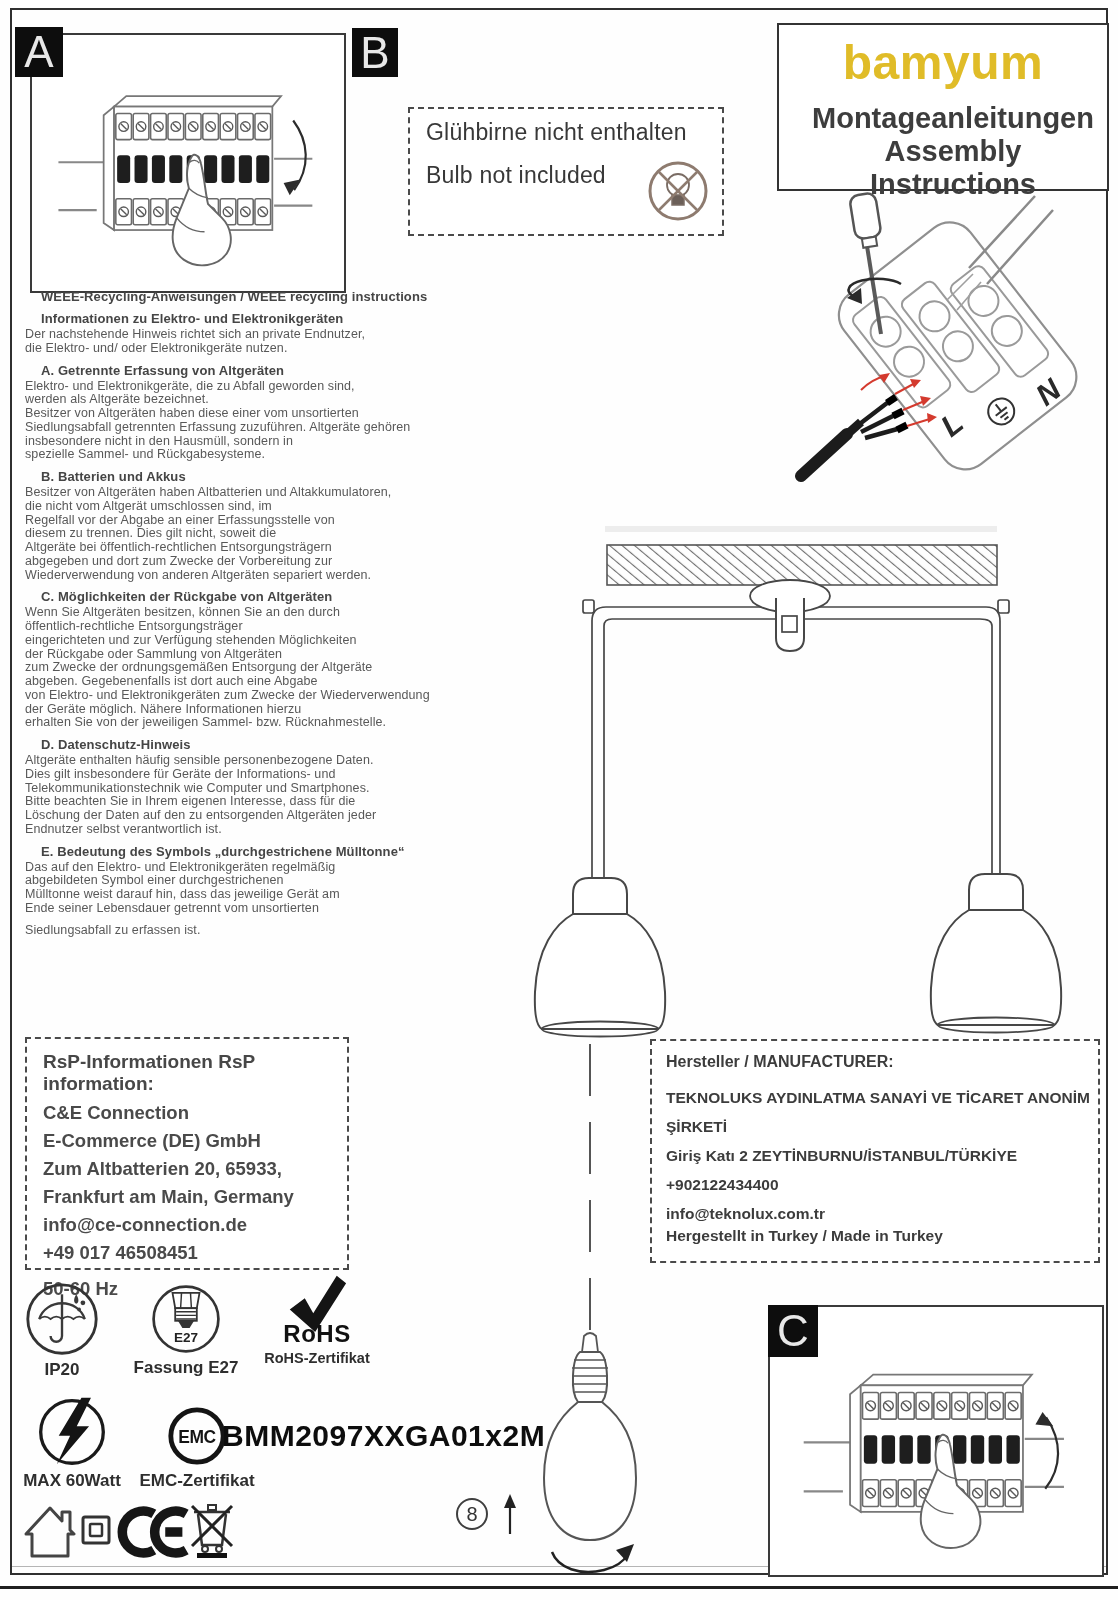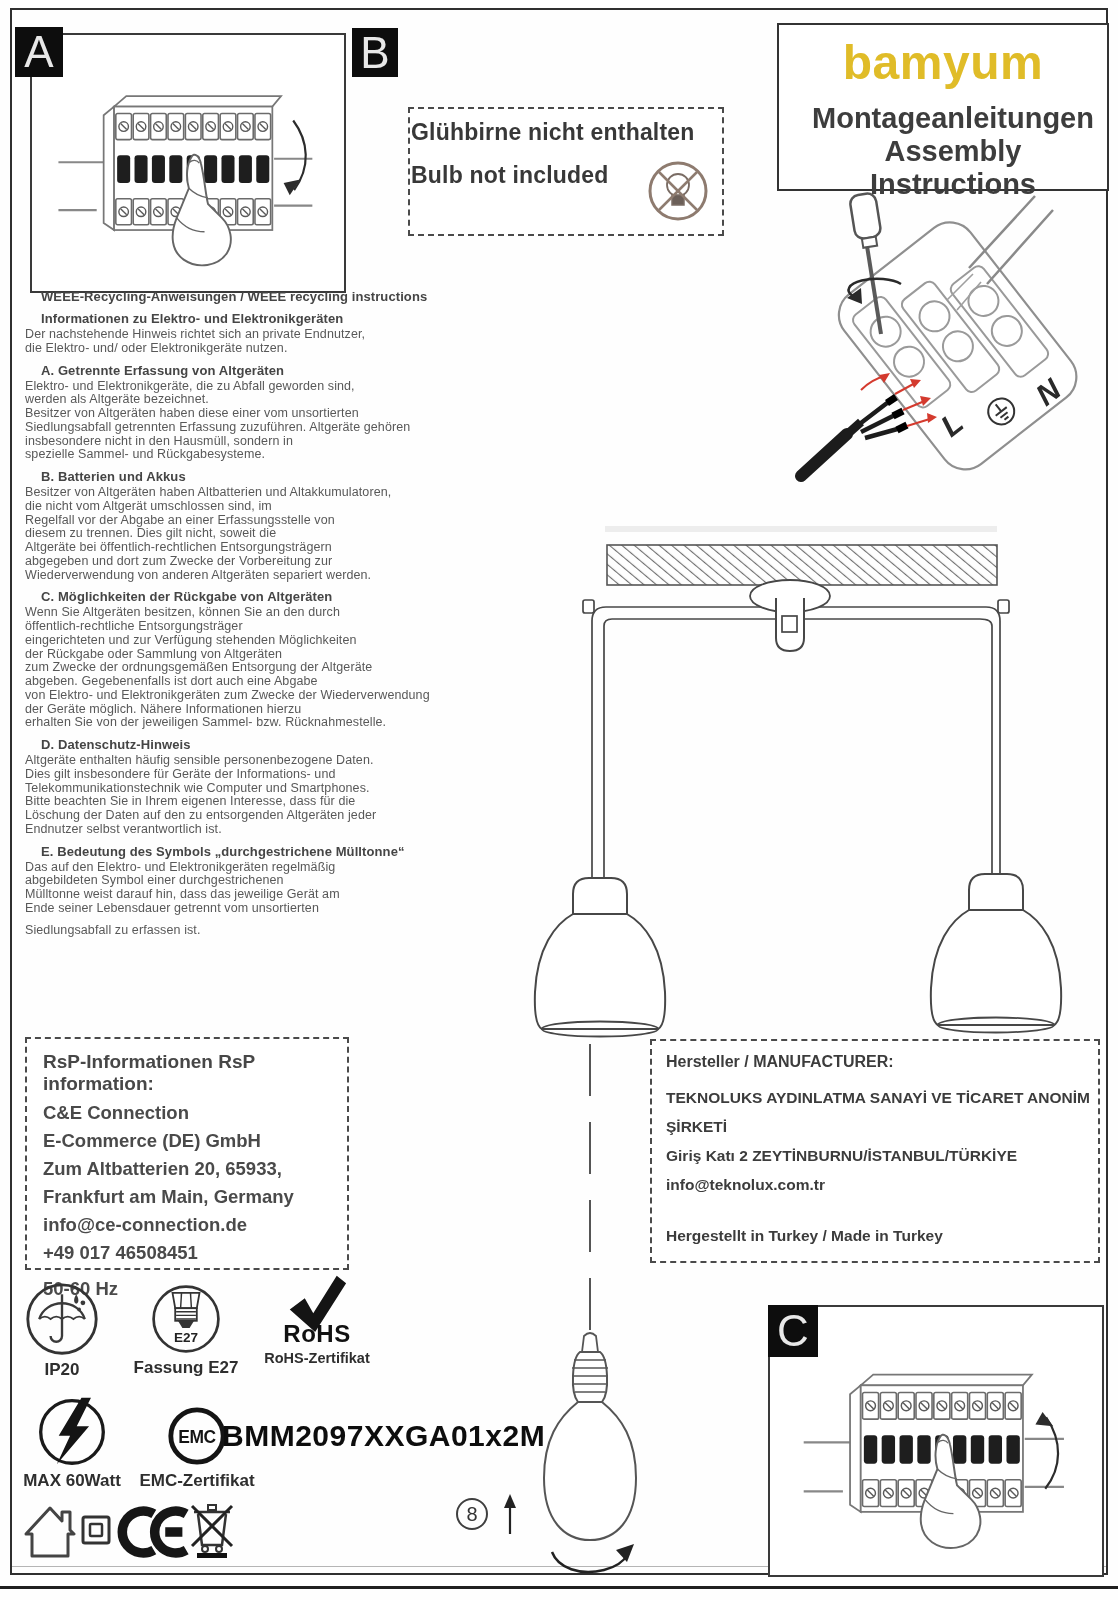--- a/index.html
+++ b/index.html
@@ -10,21 +10,21 @@
   .page-frame{left:10px;right:10px;top:8px;bottom:25px;border:2px solid #2f2f2f;}
   .frame-shadow{left:12px;right:12px;top:1566px;height:1px;background:#b5b5b5;}
   .bottom-rule{left:0;right:0;top:1586px;height:3px;background:#1f1f1f;}
   
   .step-tab{width:48px;height:50px;background:#0d0d0d;color:#e8e8e8;display:flex;
             align-items:center;justify-content:center;font-size:44px;font-weight:300;line-height:1;}
   
   .panel{border:2px solid #3a3a3a;background:#fff;}
   
   .notice-box{border:2px dashed #4a4a4a;background:#fff;}
-  .notice-line{font-size:23px;font-weight:bold;color:#383838;margin:10px 0 0 1px;letter-spacing:0.2px;}
+  .notice-line{font-size:23px;font-weight:normal;color:#383838;margin:10px 0 0 16px;letter-spacing:0.2px;}
   
   .brand-box{border:2px solid #333;background:#fff;text-align:center;}
   .brand-name{font-size:48px;font-weight:bold;letter-spacing:0.5px;margin-top:10px;}
   .brand-title{font-size:29px;font-weight:bold;color:#3d3d3d;line-height:33px;margin-top:12px;padding-left:20px;}
   
   .weee{width:442px;color:#585858;}
   .weee .h{font-size:13px;font-weight:bold;color:#454545;margin:7px 16px 2px;letter-spacing:0.1px;}
   .weee .h.first{margin-top:0;}
   .weee .p{font-size:12.5px;line-height:1.1;margin:2px 0;white-space:pre-line;letter-spacing:0.1px;}
   
@@ -256,20 +256,21 @@
     <div class="rsp-line">Frankfurt am Main, Germany</div>
     <div class="rsp-line">info@ce-connection.de</div>
     <div class="rsp-line">+49 017 46508451</div>
     <div class="rsp-line rsp-hz">50-60 Hz</div>
   </div>
 
   <div class="abs dash-box" style="left:650px;top:1039px;width:446px;height:220px;">
     <div class="manu-title">Hersteller / MANUFACTURER:</div>
     <div class="manu-line">TEKNOLUKS AYDINLATMA SANAYİ VE TİCARET ANONİM ŞİRKETİ</div>
     <div class="manu-line">Giriş Katı 2 ZEYTİNBURNU/İSTANBUL/TÜRKİYE</div>
+    <div class="manu-line">+902122434400</div>
     <div class="manu-line">info@teknolux.com.tr</div>
     <div class="manu-origin">Hergestellt in Turkey / Made in Turkey</div>
   </div>
 
   <svg class="abs" style="left:440px;top:1036px;" width="260" height="540" viewBox="0 0 260 540">
     <line x1="150" y1="8" x2="150" y2="310" stroke="#555" stroke-width="2" stroke-dasharray="52 26"></line>
     <g>
       <path d="M144,300 Q150,294 156,300 L158,316 H142 Z" fill="#fff" stroke="#555" stroke-width="1.8"></path>
       <path d="M140,316 C132,322 130,356 138,366 L162,366 C170,356 168,322 160,316 Z" fill="#fff" stroke="#555" stroke-width="2"></path>
       <path d="M134,324 H166 M132,332 H168 M132,340 H168 M133,348 H167 M135,356 H165" stroke="#555" stroke-width="1.7" fill="none"></path>

